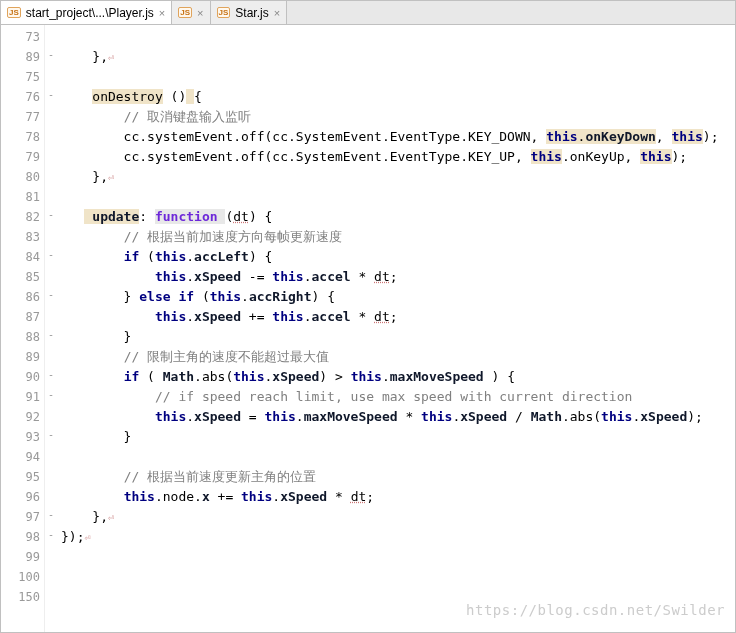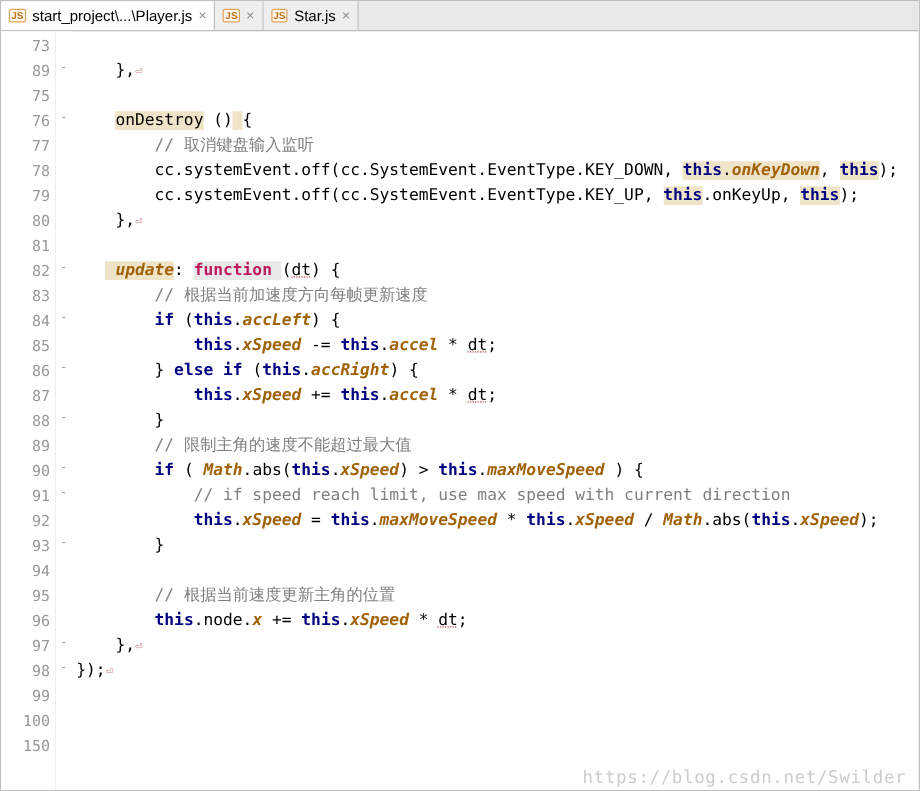--- a/index.html
+++ b/index.html
@@ -75,31 +75,31 @@
   }
   .code {
     flex: 1;
     padding: 2px 0 0 4px;
     line-height: 20px;
     white-space: pre;
     overflow: hidden;
   }
   .ln { height: 20px; }
   .kw { color: #000080; font-weight: bold; }
-  .kw2 { color: #be185d; font-weight: bold; }
-  .prop { color: #a16207; font-weight: bold; font-style: italic; }
+  .kw2 { color: #6d28d9; font-weight: bold; }
+  .prop { color: #0f172a; font-weight: bold; }
   .cm { color: #808080; }
   .fn { color: #000; }
   .hl-k { background: #f0e4c8; margin-top: 32px; }
   .hl-fn { background: #e8e8e8; }
   .hl-warn { text-decoration: underline dotted #c77; }
   .end-mark { color: #c88; font-size: 10px; }
   .watermark {
     position: absolute;
-    bottom: 2px;
+    bottom: 14px;
     right: 10px;
     color: #ccc;
     font-family: Consolas, monospace;
     font-size: 14px;
     letter-spacing: 0.5px;
   }
 </style>
 </head>
 <body>
 

